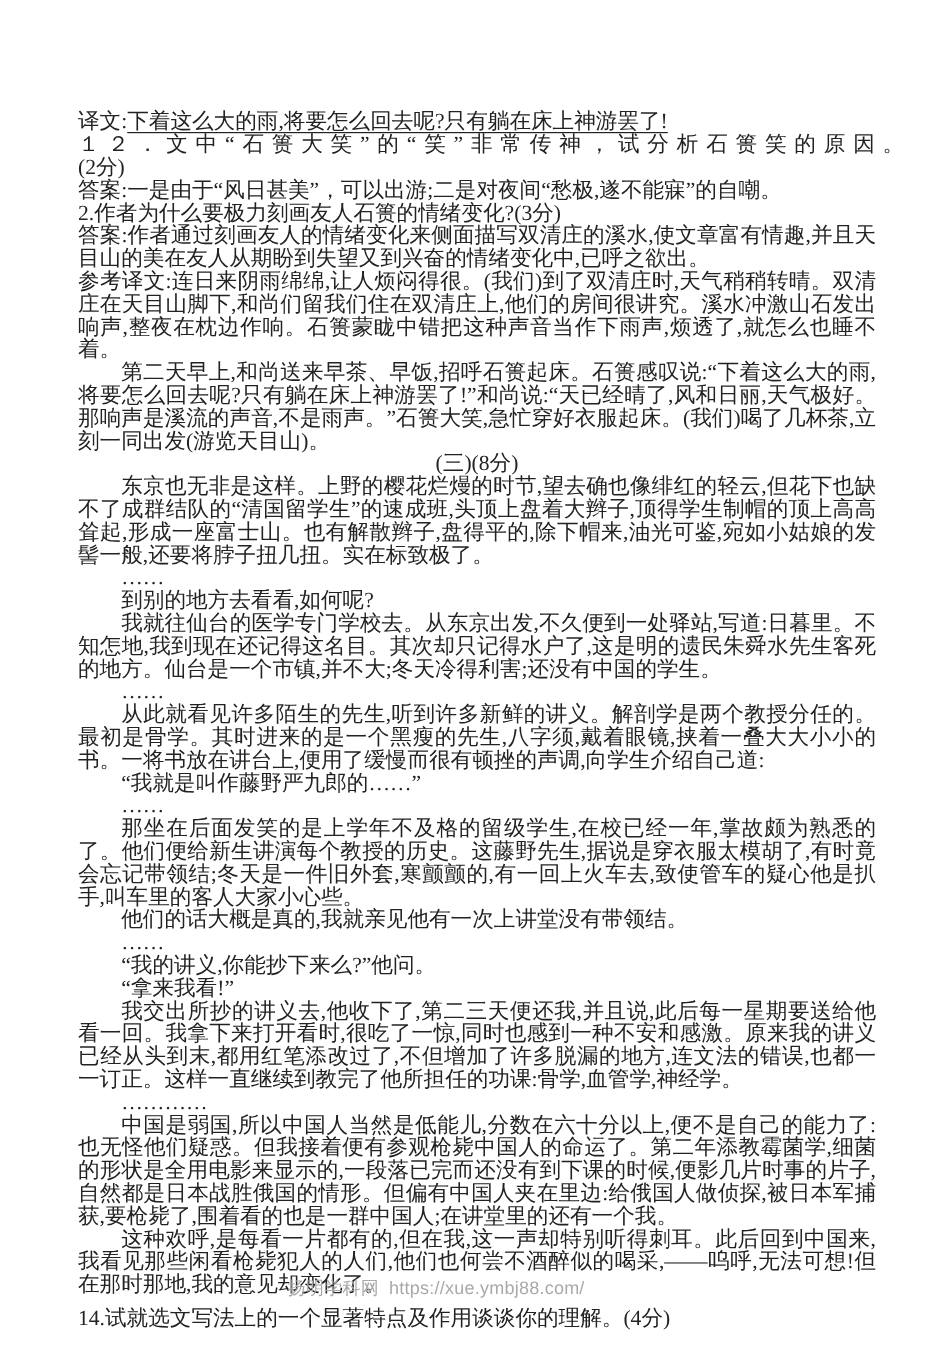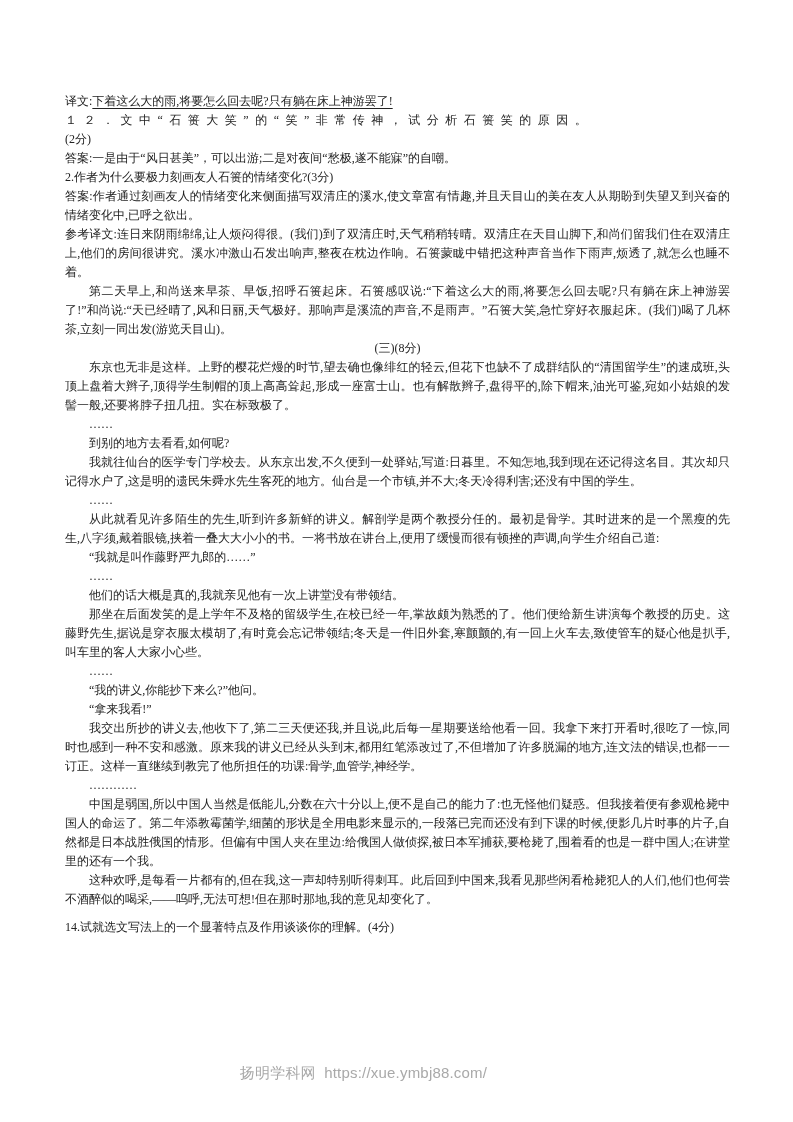--- a/index.html
+++ b/index.html
@@ -8,21 +8,21 @@
     background: #ffffff;
     color: #222222;
     font-family: "Liberation Serif", "DejaVu Serif", serif;
     position: relative;
     overflow: hidden;
   }
   .doc {
     position: absolute;
     left: 65px; top: 92px;
     width: 665px;
-    font-size: 12px;
+    font-size: 18px;
     line-height: 19px;
   }
   p.ln { margin: 0; text-align: justify; }
   p.indent { text-indent: 2em; }
   p.center { text-align: center; }
   p.spread { letter-spacing: 6.5px; text-align: left; white-space: nowrap; }
   p.spacer { height: 9px; }
   .underline { text-decoration: underline; text-underline-offset: 3px; }
   .footer {
     position: absolute;
@@ -50,22 +50,22 @@
     <p class="ln indent">第二天早上,和尚送来早茶、早饭,招呼石篑起床。石篑感叹说:“下着这么大的雨,将要怎么回去呢?只有躺在床上神游罢了!”和尚说:“天已经晴了,风和日丽,天气极好。那响声是溪流的声音,不是雨声。”石篑大笑,急忙穿好衣服起床。(我们)喝了几杯茶,立刻一同出发(游览天目山)。</p>
     <p class="ln center">(三)(8分)</p>
     <p class="ln indent">东京也无非是这样。上野的樱花烂熳的时节,望去确也像绯红的轻云,但花下也缺不了成群结队的“清国留学生”的速成班,头顶上盘着大辫子,顶得学生制帽的顶上高高耸起,形成一座富士山。也有解散辫子,盘得平的,除下帽来,油光可鉴,宛如小姑娘的发髻一般,还要将脖子扭几扭。实在标致极了。</p>
     <p class="ln indent">……</p>
     <p class="ln indent">到别的地方去看看,如何呢?</p>
     <p class="ln indent">我就往仙台的医学专门学校去。从东京出发,不久便到一处驿站,写道:日暮里。不知怎地,我到现在还记得这名目。其次却只记得水户了,这是明的遗民朱舜水先生客死的地方。仙台是一个市镇,并不大;冬天冷得利害;还没有中国的学生。</p>
     <p class="ln indent">……</p>
     <p class="ln indent">从此就看见许多陌生的先生,听到许多新鲜的讲义。解剖学是两个教授分任的。最初是骨学。其时进来的是一个黑瘦的先生,八字须,戴着眼镜,挟着一叠大大小小的书。一将书放在讲台上,便用了缓慢而很有顿挫的声调,向学生介绍自己道:</p>
     <p class="ln indent">“我就是叫作藤野严九郎的……”</p>
     <p class="ln indent">……</p>
+    <p class="ln indent">那坐在后面发笑的是上学年不及格的留级学生,在校已经一年,掌故颇为熟悉的了。他们便给新生讲演每个教授的历史。这藤野先生,据说是穿衣服太模胡了,有时竟会忘记带领结;冬天是一件旧外套,寒颤颤的,有一回上火车去,致使管车的疑心他是扒手,叫车里的客人大家小心些。</p>
     <p class="ln indent">他们的话大概是真的,我就亲见他有一次上讲堂没有带领结。</p>
-    <p class="ln indent">那坐在后面发笑的是上学年不及格的留级学生,在校已经一年,掌故颇为熟悉的了。他们便给新生讲演每个教授的历史。这藤野先生,据说是穿衣服太模胡了,有时竟会忘记带领结;冬天是一件旧外套,寒颤颤的,有一回上火车去,致使管车的疑心他是扒手,叫车里的客人大家小心些。</p>
     <p class="ln indent">……</p>
     <p class="ln indent">“我的讲义,你能抄下来么?”他问。</p>
     <p class="ln indent">“拿来我看!”</p>
     <p class="ln indent">我交出所抄的讲义去,他收下了,第二三天便还我,并且说,此后每一星期要送给他看一回。我拿下来打开看时,很吃了一惊,同时也感到一种不安和感激。原来我的讲义已经从头到末,都用红笔添改过了,不但增加了许多脱漏的地方,连文法的错误,也都一一订正。这样一直继续到教完了他所担任的功课:骨学,血管学,神经学。</p>
     <p class="ln indent">…………</p>
     <p class="ln indent">中国是弱国,所以中国人当然是低能儿,分数在六十分以上,便不是自己的能力了:也无怪他们疑惑。但我接着便有参观枪毙中国人的命运了。第二年添教霉菌学,细菌的形状是全用电影来显示的,一段落已完而还没有到下课的时候,便影几片时事的片子,自然都是日本战胜俄国的情形。但偏有中国人夹在里边:给俄国人做侦探,被日本军捕获,要枪毙了,围着看的也是一群中国人;在讲堂里的还有一个我。</p>
     <p class="ln indent">这种欢呼,是每看一片都有的,但在我,这一声却特别听得刺耳。此后回到中国来,我看见那些闲看枪毙犯人的人们,他们也何尝不酒醉似的喝采,——呜呼,无法可想!但在那时那地,我的意见却变化了。</p>
     <p class="ln spacer"></p>
     <p class="ln plain">14.试就选文写法上的一个显著特点及作用谈谈你的理解。(4分)</p>
   </div>

